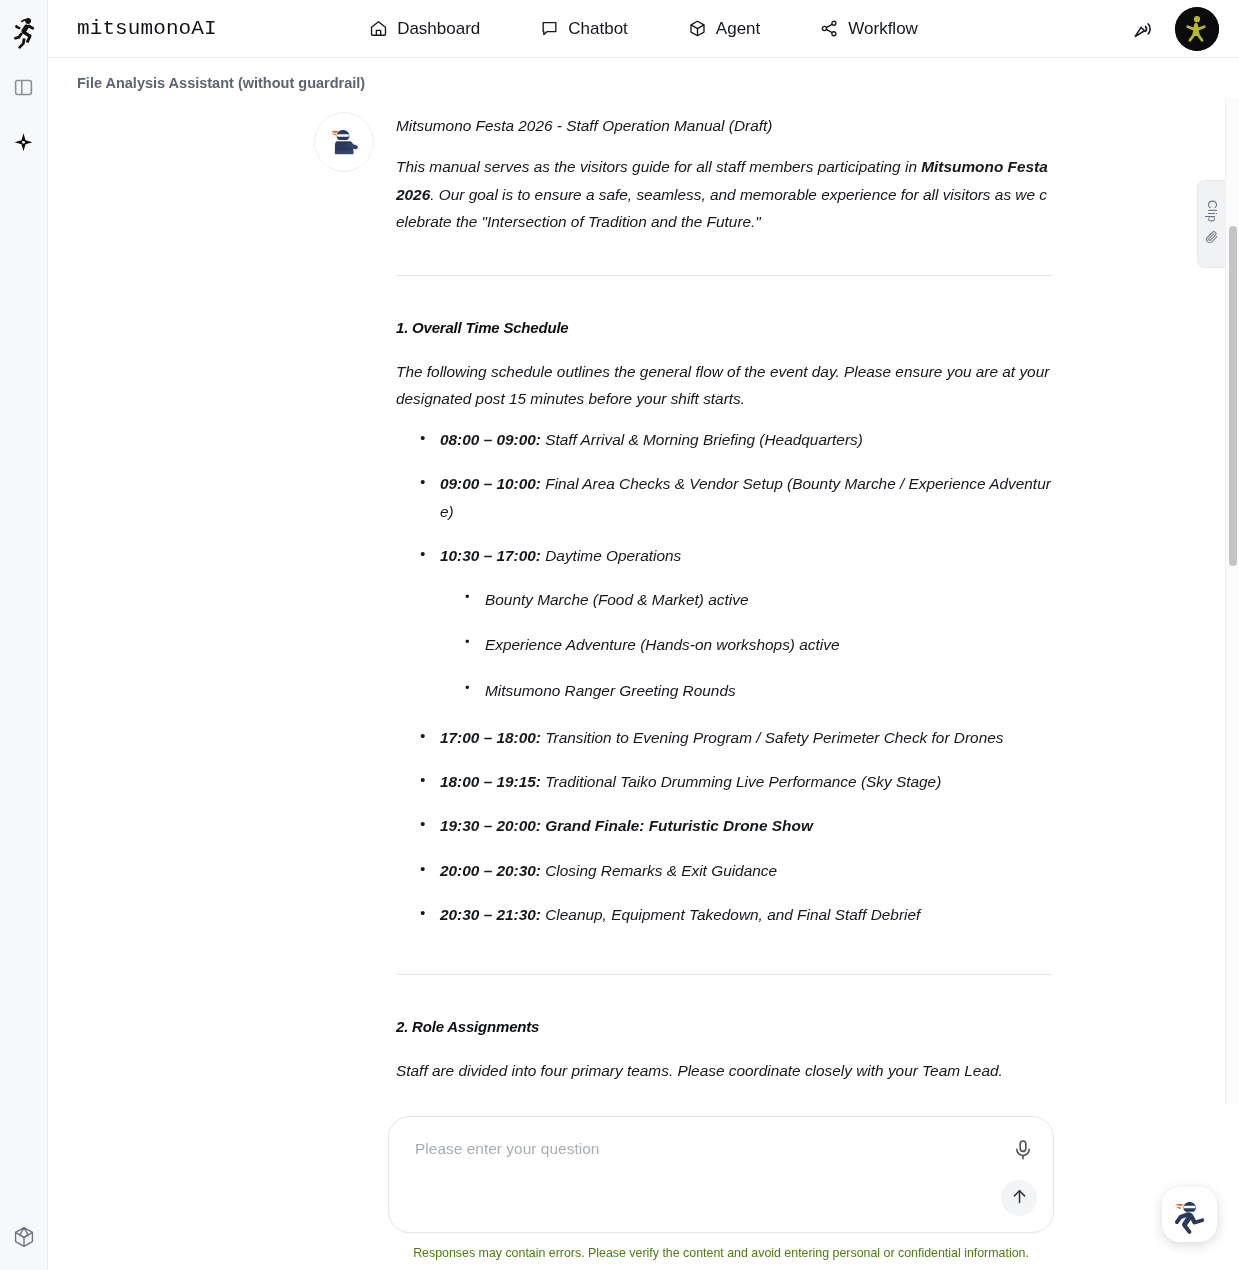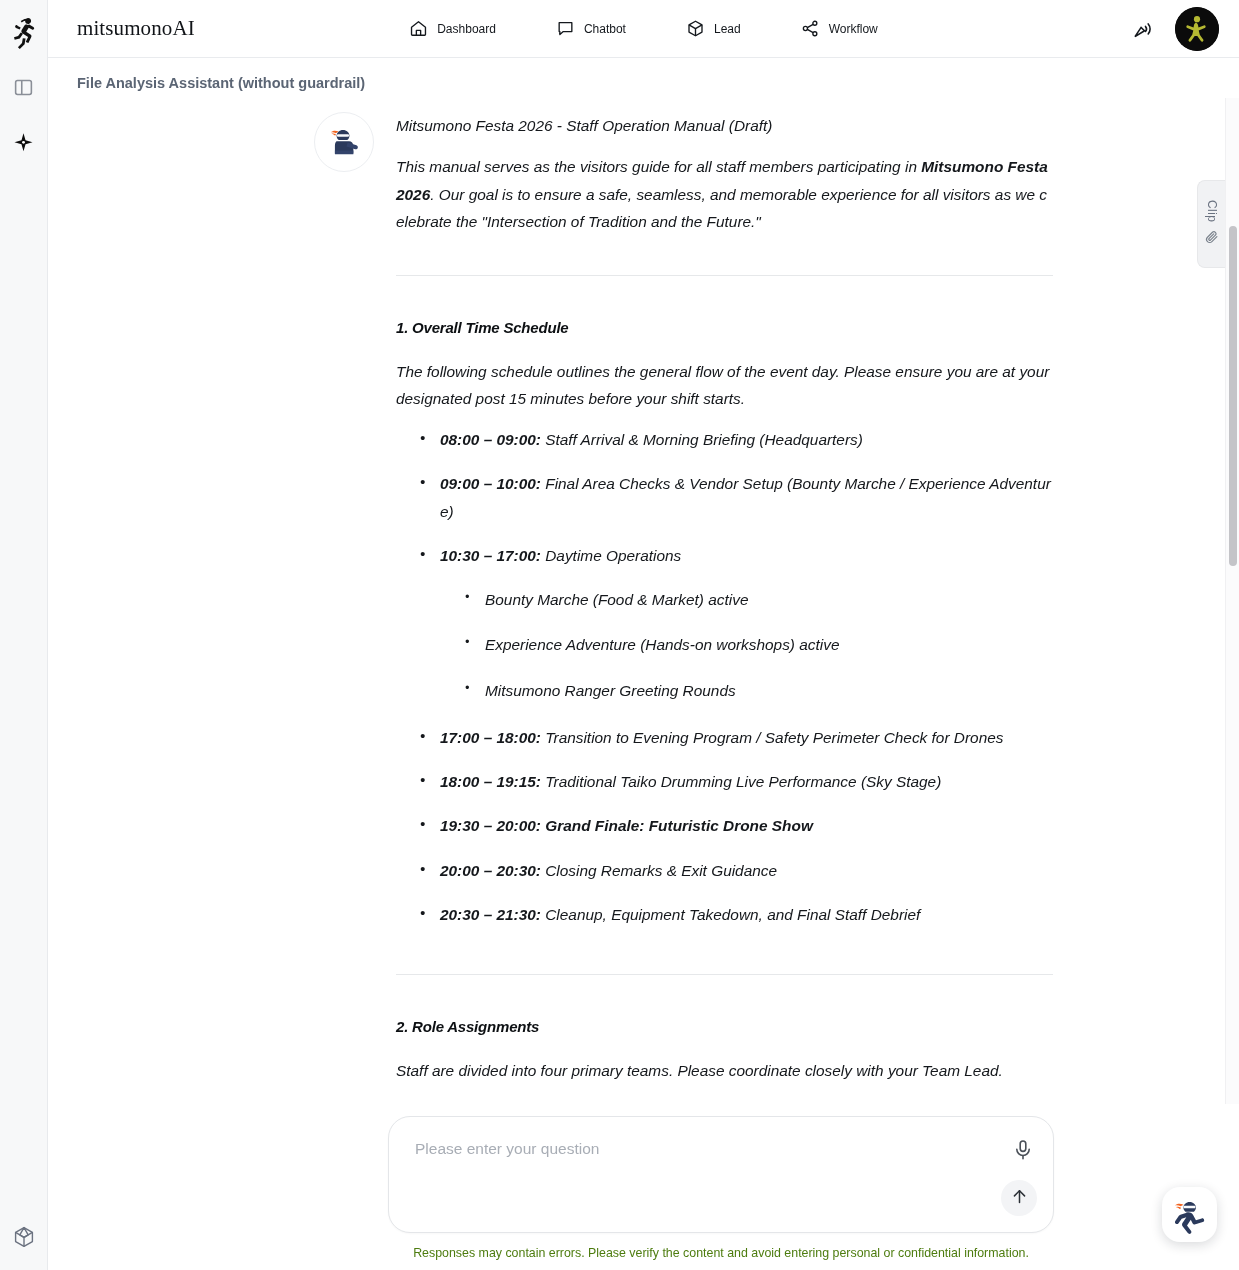--- a/index.html
+++ b/index.html
@@ -51,33 +51,33 @@
   
   .topbar {
     height: 58px; flex: 0 0 58px;
     border-bottom: 1px solid #e9ebee;
     display: flex; align-items: center;
     padding: 0 20px 0 29px;
     background: #fff;
     position: relative;
   }
   .brand {
-    font-family: Liberation Serif, serif;
+    font-family: Liberation Mono, monospace;
     font-size: 21px; font-weight: 400; letter-spacing: .1px;
     color: #111418; white-space: nowrap;
   }
   .nav {
     position: absolute; left: 0; right: 0;
     display: flex; justify-content: center; align-items: center;
     gap: 60px; pointer-events: none;
   }
   .nav-item {
     pointer-events: auto;
     display: flex; align-items: center; gap: 9px;
-    font-size: 12px; color: #14181d; cursor: pointer;
+    font-size: 17px; color: #14181d; cursor: pointer;
     white-space: nowrap;
   }
   .nav-ico { width: 19px; height: 19px; display: block; }
 
   .topbar-right {
     margin-left: auto; display: flex; align-items: center; gap: 20px;
     position: relative; z-index: 2;
   }
   .bcast { width: 24px; height: 24px; cursor: pointer; display:block; }
   .avatar {
@@ -291,21 +291,21 @@
         </div>
 
         <div class="nav-item">
           <span>
             <svg class="nav-ico" viewBox="0 0 24 24" fill="none" stroke="#14181d" stroke-width="1.7" stroke-linejoin="round">
               <path d="M12 2.8l8.2 4.7v9L12 21.2 3.8 16.5v-9z"></path>
               <path d="M3.8 7.5L12 12.2l8.2-4.7"></path>
               <path d="M12 12.2v9"></path>
             </svg>
           </span>
-          <span>Lead</span>
+          <span>Agent</span>
         </div>
 
         <div class="nav-item">
           <span>
             <svg class="nav-ico" viewBox="0 0 24 24" fill="none" stroke="#14181d" stroke-width="1.7">
               <circle cx="17.5" cy="5.4" r="2.5"></circle>
               <circle cx="17.5" cy="18.6" r="2.5"></circle>
               <circle cx="5.6" cy="12" r="2.6"></circle>
               <path d="M8 10.8l7.3-4.1M8 13.2l7.3 4.1"></path>
             </svg>

